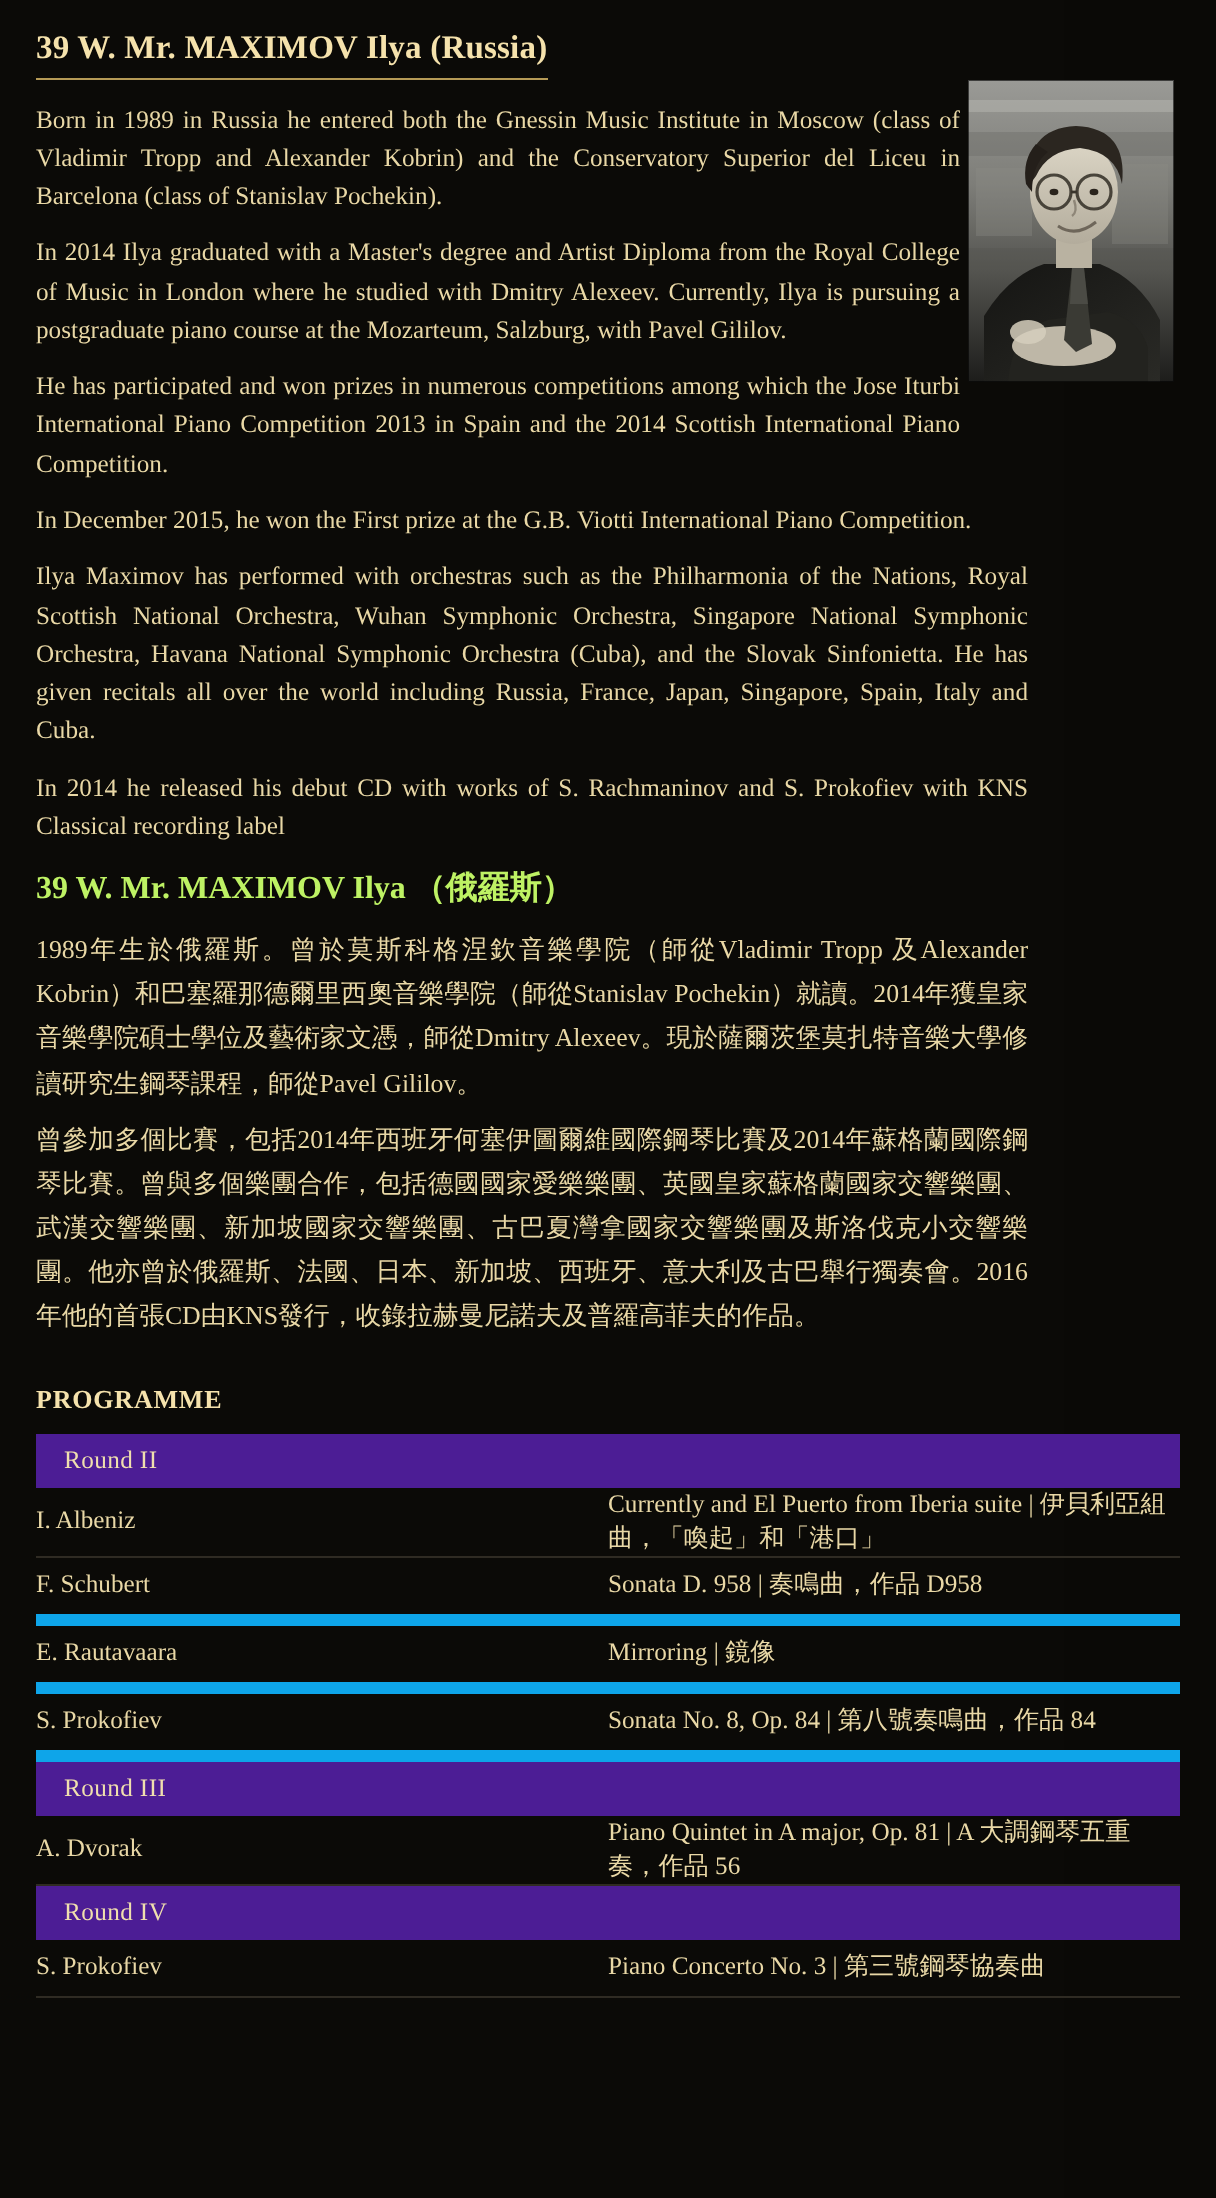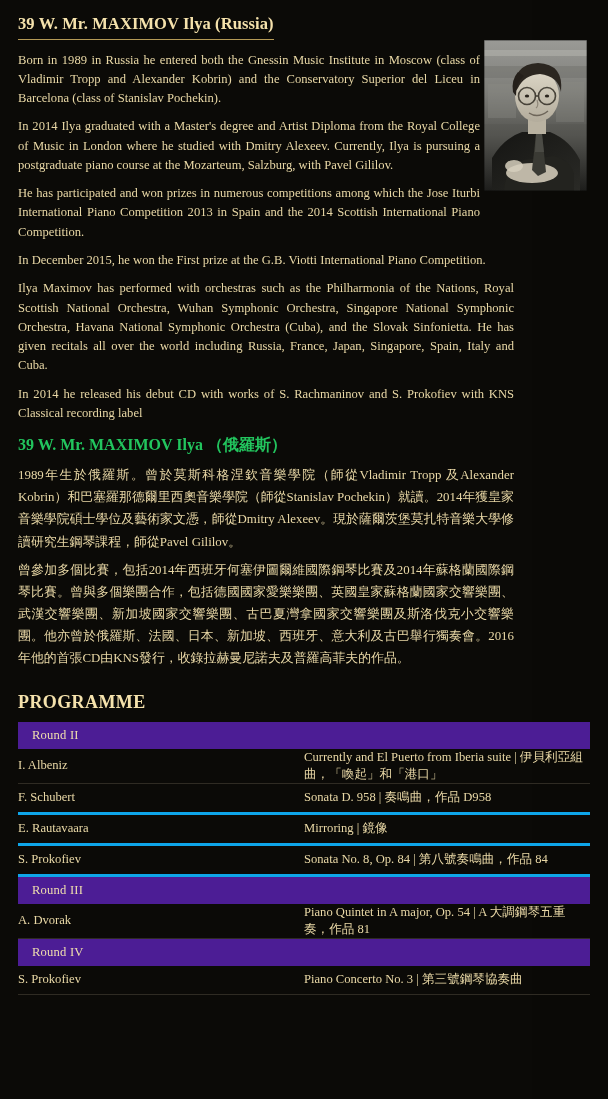--- a/index.html
+++ b/index.html
@@ -67,35 +67,35 @@
     text-justify: inter-word;
   }
   .en-p.narrow {
     width: 462px;
   }
 
   
   .zh-title {
     font-size: 16px;
     font-weight: bold;
-    color: #22c55e;
+    color: #bef264;
     margin: 12px 0 8px 0;
     line-height: 1.3;
   }
   .zh-p {
     font-size: 12.9px;
     line-height: 1.72;
     color: #e9d8a6;
     margin: 0 0 6px 0;
     text-align: justify;
   }
 
   
   .programme-head {
-    font-size: 18px;
+    font-size: 13px;
     font-weight: bold;
     color: #f5e2ac;
     letter-spacing: 0.4px;
     margin: 22px 0 9px 0;
   }
   .prog-table {
     width: 572px;
     border-collapse: collapse;
     table-layout: fixed;
   }
@@ -108,21 +108,21 @@
     height: 27px;
     padding-left: 14px;
     font-size: 12.6px;
     color: #f0dfae;
     letter-spacing: 0.2px;
   }
   tr.work-row td {
     height: 28px;
     font-size: 12.6px;
     color: #e9d8a6;
-    border-bottom: 3px solid #0ea5e9;
+    border-bottom: 6px solid #0ea5e9;
   }
   tr.work-row td.composer {
     width: 118px;
     padding-left: 0px;
   }
   tr.work-row td.work {
     padding-left: 0px;
   }
   tr.round-row + tr.work-row td { border-bottom: 1px solid #2f2b23; }
 </style>
@@ -237,21 +237,21 @@
           <td class="composer">S. Prokofiev</td>
           <td class="work">Sonata No. 8, Op. 84 | 第八號奏鳴曲，作品 84</td>
         </tr>
 
         <tr class="round-row">
           <td colspan="2">Round III</td>
         </tr>
 
         <tr class="work-row">
           <td class="composer">A. Dvorak</td>
-          <td class="work">Piano Quintet in A major, Op. 54 | A 大調鋼琴五重奏，作品 81</td>
+          <td class="work">Piano Quintet in A major, Op. 81 | A 大調鋼琴五重奏，作品 56</td>
         </tr>
 
         <tr class="round-row">
           <td colspan="2">Round IV</td>
         </tr>
 
         <tr class="work-row">
           <td class="composer">S. Prokofiev</td>
           <td class="work">Piano Concerto No. 3 | 第三號鋼琴協奏曲</td>
         </tr>

